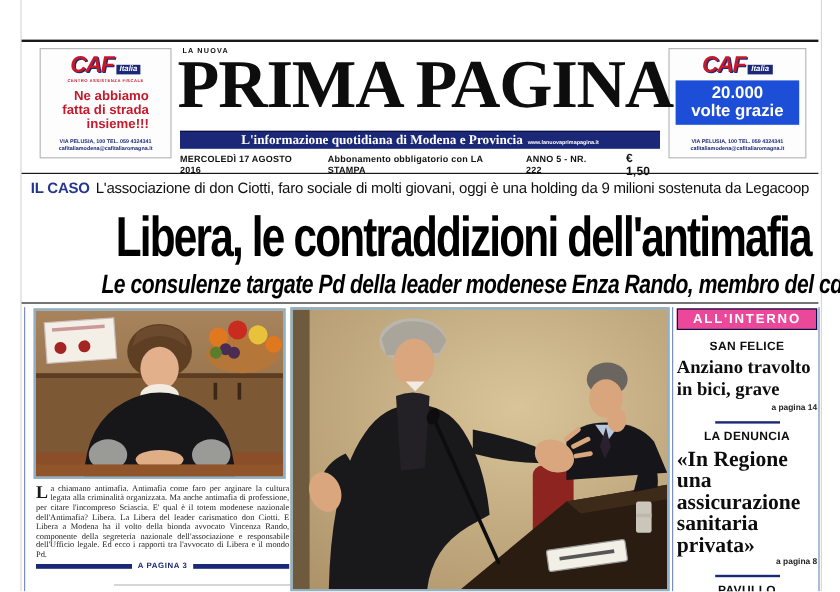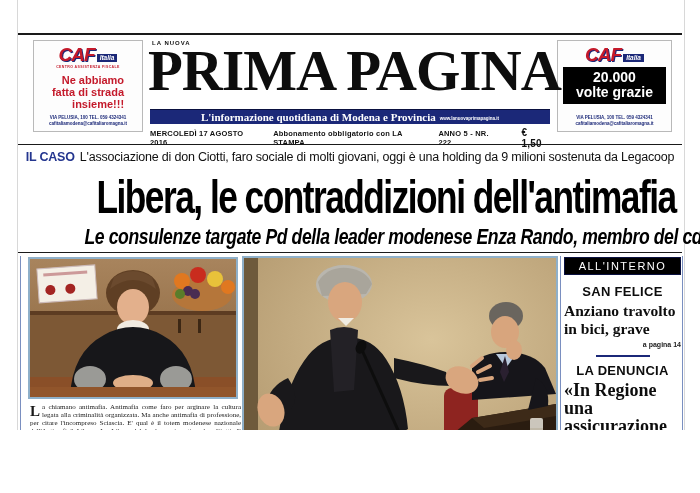--- a/index.html
+++ b/index.html
@@ -1,36 +1,36 @@
 <!DOCTYPE html>
 <html><head>
 <meta charset="utf-8">
 <style>
   html,body{margin:0;padding:0;background:#fff;}
-  #page{position:relative;width:700px;height:430px;background:#fff;overflow:hidden;
+  #page{position:relative;width:700px;height:493px;background:#fff;overflow:hidden;
         font-family:"Liberation Sans",sans-serif;color:#111;}
   .abs{position:absolute;}
   .rule{background:#1a1a1a;}
   .grayline{background:#bbb;}
 
   
   .edge{position:absolute;top:0;width:1px;height:493px;background:#d8d8d8;}
 
   
   .ad{position:absolute;border:1px solid #b9b9b9;background:#fdfdfd;box-sizing:border-box;
       display:flex;flex-direction:column;align-items:center;overflow:hidden;}
   .caflogo{display:flex;align-items:flex-end;justify-content:center;margin-top:4px;line-height:1;}
   .caf-main{font-style:italic;font-weight:900;font-size:19px;color:#c41a2b;
             text-shadow:1px 1px 0 #1b2878;letter-spacing:-1px;}
   .caf-tab{background:#1b2878;color:#fff;font-size:6.5px;font-weight:bold;font-style:italic;
            padding:1px 3px;margin-left:2px;margin-bottom:2px;}
   .caf-sub{font-size:3.5px;color:#c41a2b;font-weight:bold;letter-spacing:.4px;margin-top:1px;}
   .ad-redline{color:#c41a2b;font-weight:800;font-size:11px;line-height:12px;text-align:right;}
   .ad-contact{color:#1b2878;font-weight:bold;font-size:4.5px;line-height:6px;text-align:center;margin-top:auto;margin-bottom:4px;}
-  .ad-banner{background:#000000;color:#fff;width:103px;margin-top:3px;padding:3px 0 4px;
+  .ad-banner{background:#1d4ed8;color:#fff;width:103px;margin-top:3px;padding:3px 0 4px;
              font-weight:800;text-align:center;font-size:14px;line-height:15px;}
 
   
   .mast-kicker{font-size:6px;font-weight:bold;letter-spacing:1px;color:#111;}
   .mast-title{width:404px;text-align:center;font-family:Liberation Serif, serif;
               font-weight:bold;font-size:57px;line-height:58px;letter-spacing:-1px;color:#0d0d0d;
               white-space:nowrap;}
   .tagline-bar{width:400px;height:14px;background:#1b2878;color:#fff;display:flex;
                align-items:center;justify-content:center;border-top:1px solid #0a1140;}
   .tagline-main{font-family:"Liberation Serif",serif;font-weight:bold;font-size:11px;}
@@ -60,23 +60,23 @@
   .article{width:211px;font-family:"Liberation Serif",serif;font-size:7px;line-height:7.9px;
            text-align:justify;color:#1a1a1a;}
   .dropcap{float:left;font-size:15px;line-height:14px;font-weight:bold;padding-right:2px;
            font-family:"Liberation Serif",serif;}
   .pageref{width:211px;display:flex;align-items:center;justify-content:center;gap:5px;}
   .pageref .bar{height:4px;background:#1b2878;flex:1;}
   .pageref .txt{font-size:6.5px;font-weight:bold;color:#1b2878;letter-spacing:.5px;}
 
   
   .sidebar{width:117px;}
-  .sb-header{height:16px;background:#000000;color:#fff;text-align:center;line-height:16px;
-             font-weight:normal;font-size:11px;letter-spacing:1.5px;border:1px solid #0a1140;}
-  .sb-kicker{font-size:13px;font-weight:800;text-align:center;letter-spacing:.3px;color:#0d0d0d;}
+  .sb-header{height:16px;background:#ec4899;color:#fff;text-align:center;line-height:16px;
+             font-weight:bold;font-size:11px;letter-spacing:1.5px;border:1px solid #0a1140;}
+  .sb-kicker{font-size:10px;font-weight:800;text-align:center;letter-spacing:.3px;color:#0d0d0d;}
   .sb-title{font-family:"Liberation Serif",serif;font-weight:bold;color:#0d0d0d;}
   .sb-page{font-size:7px;font-weight:bold;text-align:right;color:#222;}
   .sb-div{width:54px;height:2px;background:#1b2878;margin:7px auto 6px;}
   .vline{position:absolute;width:1px;background:#7a8fc0;}
 </style>
 </head>
 <body>
 
 <div id="page">
 

